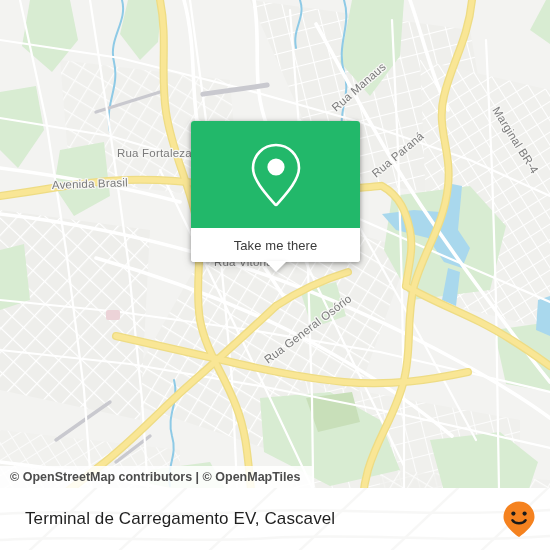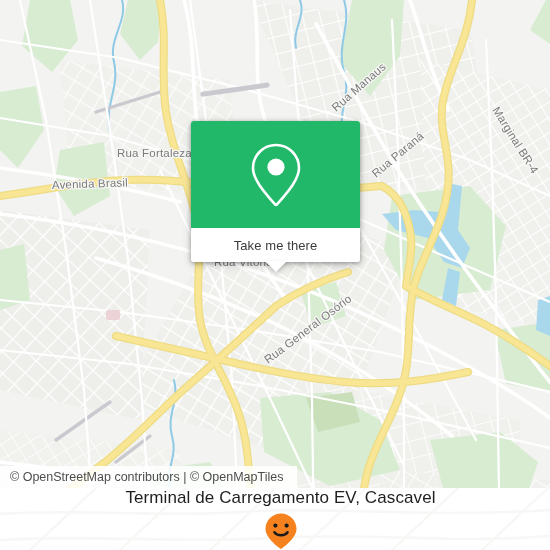--- a/index.html
+++ b/index.html
@@ -92,37 +92,37 @@
     height: 22px;
     padding: 0 14px 0 10px;
     display: flex;
     align-items: center;
     background: rgba(255,255,255,0.86);
   }
   #attribution span {
     font-size: 12.5px;
     color: #4d4d4d;
     white-space: nowrap;
+    font-weight: bold;
   }
 
   
   #footer {
     position: absolute;
     left: 0;
     top: 488px;
     width: 550px;
     height: 62px;
     background: #ffffff;
     display: flex;
     align-items: center;
     justify-content: space-between;
     padding: 0 14px 0 25px;
     box-sizing: border-box;
     overflow: hidden;
-    flex-direction: column;
   }
   #footer-watermark {
     position: absolute;
     left: 0; top: 0;
     width: 550px; height: 62px;
     opacity: 0.30;
     pointer-events: none;
   }
   #footer-title {
     position: relative;

